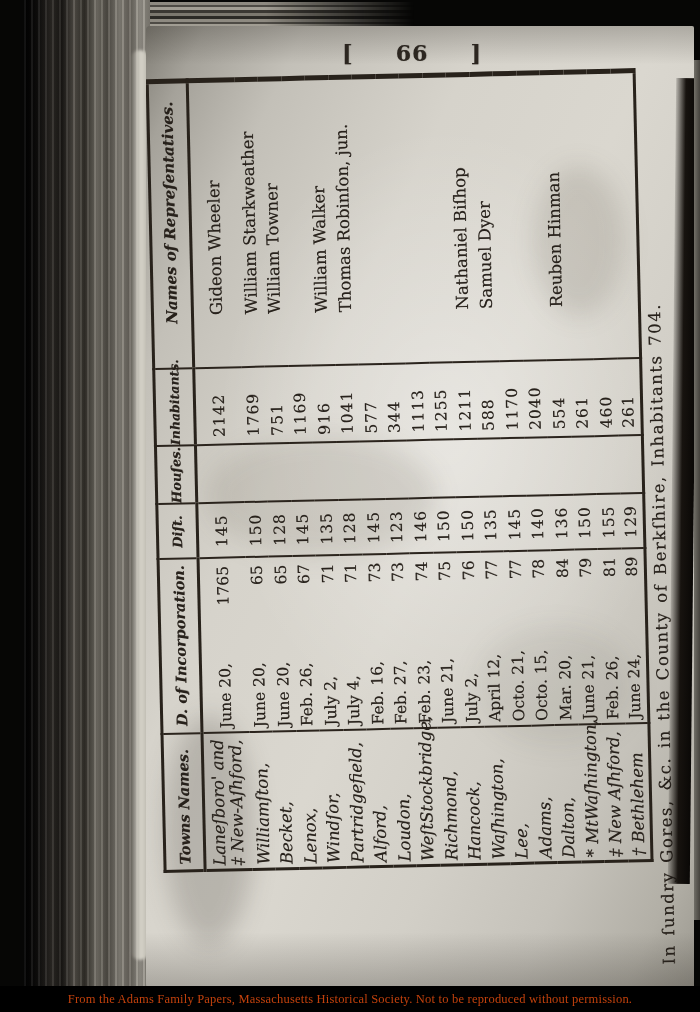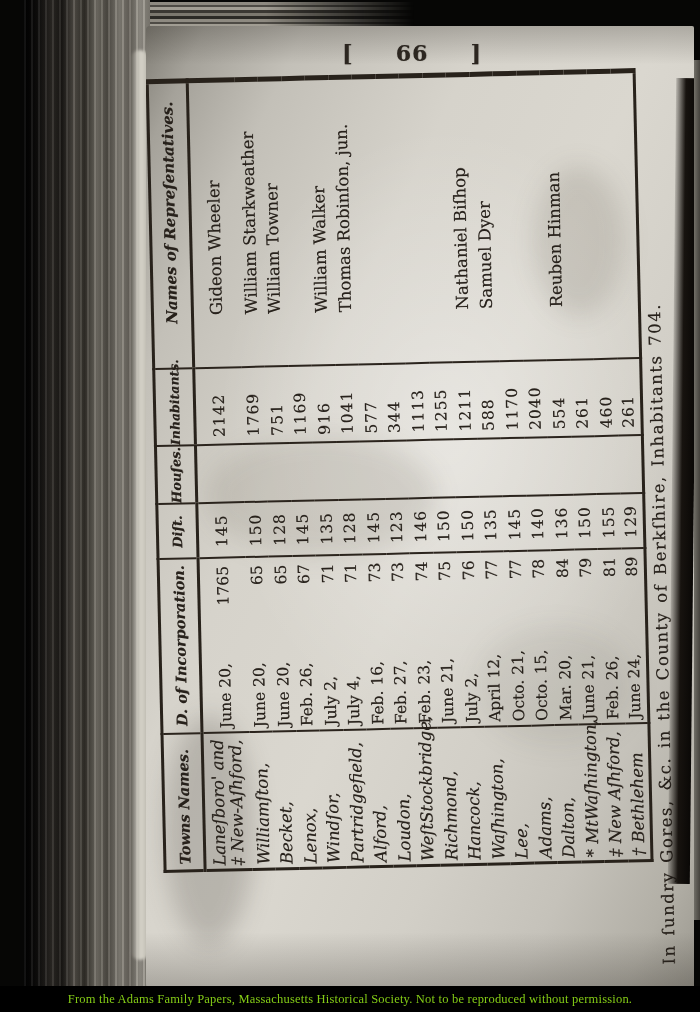--- a/index.html
+++ b/index.html
@@ -68,21 +68,21 @@
     word-spacing:2px;color:#27211b;white-space:nowrap;text-shadow:.3px .3px .6px rgba(35,28,22,.45);}
   
   .next-edge{position:absolute;left:672px;top:78px;width:22px;height:806px;
     background:linear-gradient(90deg,rgba(18,15,12,.15),#17130f 45%,#0a0806 100%);
     transform:rotate(.6deg);}
   .right-sliver{position:absolute;left:694px;top:60px;width:6px;height:860px;
     background:linear-gradient(90deg,#8b887f,#55524b);opacity:.8;}
   
   .caption-bar{position:absolute;left:0;top:986px;width:700px;height:26px;background:#000;
     display:flex;align-items:center;justify-content:center;}
-  .caption-bar span{color:#84cc16;font-family:"Liberation Serif",serif;font-size:12.5px;letter-spacing:.2px;}
+  .caption-bar span{color:#c2410c;font-family:"Liberation Serif",serif;font-size:12.5px;letter-spacing:.2px;}
 </style>
 </head>
 <body>
 
 <div class="photo">
   <div class="edges-top"></div>
   <div class="edges-left"></div>
   <div class="page-curl"></div>
 
   <div class="page">

